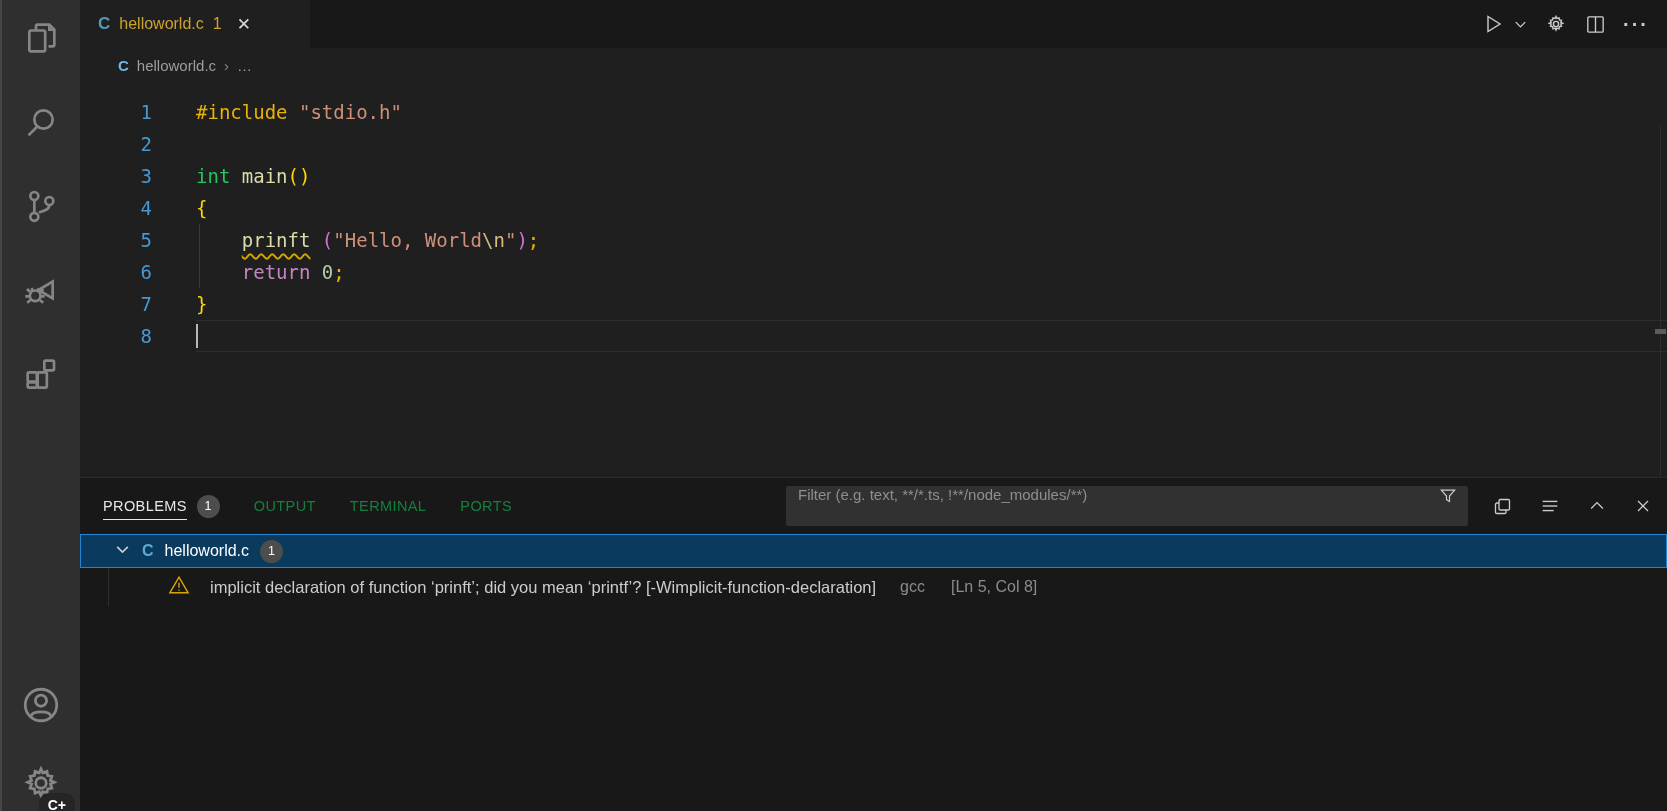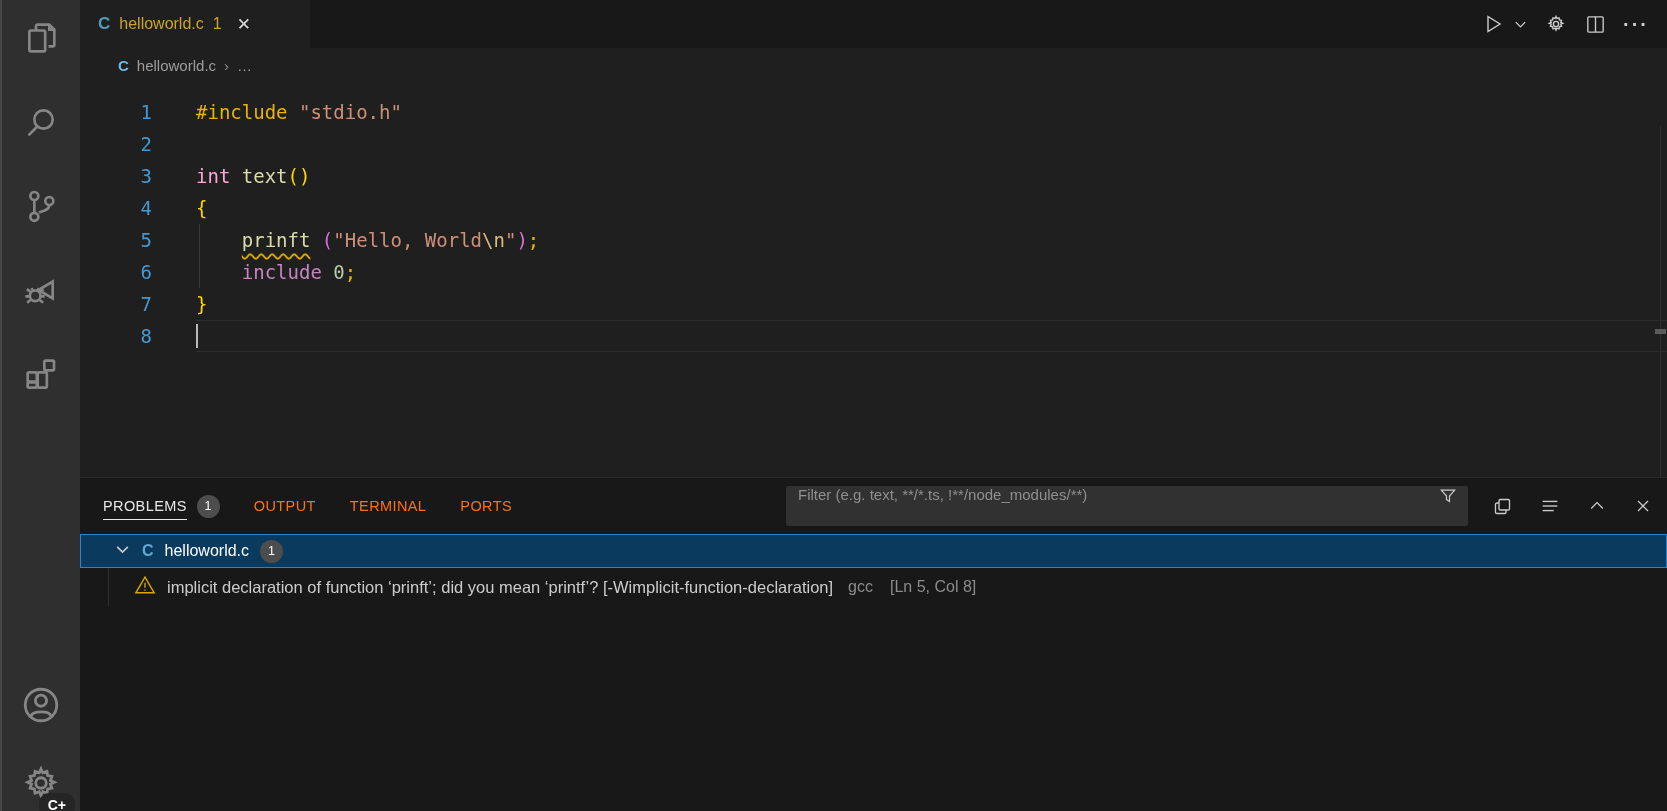--- a/index.html
+++ b/index.html
@@ -43,33 +43,33 @@
   .code-wrap { flex:1; position:relative; padding-top:14px;
                font-family:"DejaVu Sans Mono", monospace; font-size:19px; }
   .code-line { display:flex; height:32px; line-height:32px; white-space:pre; }
   .ln { width:72px; text-align:right; color:#4698d2; flex-shrink:0; }
   .lc { margin-left:44px; flex:1; position:relative; color:#d4d4d4; }
   .code-line.has-guide .lc::before { content:""; position:absolute; left:3px; top:0; bottom:0;
                                      width:1px; background:#3a3a3a; }
   .code-line.has-caret .lc::after { content:""; position:absolute; left:0; top:4px; bottom:4px;
                                     width:2px; background:#b8b8b8; }
   .code-line.active .lc { box-shadow: inset 0 1px 0 #2d2d2d, inset 0 -1px 0 #2d2d2d; }
-  .tok-p{color:#eab308} .tok-s{color:#ce9178} .tok-k{color:#f9a8d4} .tok-f{color:#dcdcaa}
+  .tok-p{color:#eab308} .tok-s{color:#ce9178} .tok-k{color:#22c55e} .tok-f{color:#dcdcaa}
   .tok-b1{color:#ffd700} .tok-b2{color:#d670d6} .tok-c{color:#c586c0} .tok-n{color:#b5cea8}
   .tok-e{color:#d7ba7d}
   .squiggle { text-decoration: underline wavy #d9a800 1.5px; text-underline-offset:6px; }
 
   .overview-ruler { position:absolute; right:6px; top:44px; bottom:0; width:1px; background:#2e2e2e; }
   .ruler-marker { position:absolute; right:1px; top:247px; width:11px; height:5px; background:#5c5c5c; }
 
   
   .panel { flex:1; background:#181818; border-top:1px solid #2b2b2b; display:flex; flex-direction:column; min-height:0; }
   .panel-header { height:56px; display:flex; align-items:center; padding:0 14px 0 23px; flex-shrink:0; }
   .panel-tabs { display:flex; align-items:center; gap:34px; }
-  .panel-tab { display:flex; align-items:center; gap:10px; color:#f97316; font-size:14.5px;
+  .panel-tab { display:flex; align-items:center; gap:10px; color:#15803d; font-size:14.5px;
                letter-spacing:0.4px; cursor:pointer; height:56px; }
   .panel-tab.active { color:#e7e7e7; }
   .panel-tab.active .pt-label { border-bottom:1.5px solid #e7e7e7; padding-bottom:5px; margin-bottom:-6.5px; }
   .count-badge { background:#4d4d4d; color:#ffffff; font-size:12.5px; min-width:23px; height:23px;
                  border-radius:50%; display:flex; align-items:center; justify-content:center; }
   .filter-box { margin-left:auto; width:682px; height:40px; background:#313131; border-radius:2px;
                 display:flex; align-items:flex-start; padding:0 10px 0 12px; }
   .filter-box input { flex:1; background:transparent; border:none; outline:none;
                       color:#cccccc; font-size:15px; font-family:"Liberation Sans",sans-serif; }
   .filter-box input::placeholder { color:#8f8f8f; }
@@ -78,21 +78,21 @@
   .panel-actions .pa-btn { display:flex; align-items:center; cursor:pointer; }
   .panel-actions svg { stroke:#cccccc; fill:none; stroke-width:1.5; }
 
   .problems-list { flex:1; min-height:0; }
   .file-row { height:34px; background:#0a3a5e; border:1px solid #2286d4; display:flex;
               align-items:center; gap:11px; padding-left:33px; cursor:pointer; }
   .file-row .chev { color:#cccccc; }
   .file-row .chev svg { stroke:#cccccc; fill:none; stroke-width:1.6; }
   .file-row .c-badge { font-size:16px; color:#5fa8d2; }
   .file-row .fr-name { color:#ffffff; font-size:16px; }
-  .problem-row { height:38px; display:flex; align-items:center; gap:11px; padding-left:54px;
+  .problem-row { height:38px; display:flex; align-items:center; gap:20px; padding-left:88px;
                  position:relative; cursor:pointer; }
   .problem-row::before { content:""; position:absolute; left:28px; top:0; bottom:0; width:1px; background:#2e2e2e; }
   .warn-icon svg { stroke:#d9a800; fill:none; stroke-width:1.5; }
   .pr-message { color:#cccccc; font-size:16.5px; }
   .pr-source { color:#8c8c8c; font-size:16px; margin-left:4px; }
   .pr-location { color:#8c8c8c; font-size:16px; margin-left:6px; }
 </style>
 </head>
 <body>
 
@@ -199,24 +199,24 @@
         <span class="c-badge">C</span>
         <span>helloworld.c</span>
         <span class="bc-sep">›</span>
         <span>…</span>
       </div>
 
       <div class="code-wrap">
         <div id="code-lines">
             <div class="code-line"><span class="ln">1</span><span class="lc"><span class="tok-p">#include </span><span class="tok-s">"stdio.h"</span></span></div>
             <div class="code-line"><span class="ln">2</span><span class="lc"></span></div>
-            <div class="code-line"><span class="ln">3</span><span class="lc"><span class="tok-k">int</span><span class="tok-p"> </span><span class="tok-f">text</span><span class="tok-b1">()</span></span></div>
+            <div class="code-line"><span class="ln">3</span><span class="lc"><span class="tok-k">int</span><span class="tok-p"> </span><span class="tok-f">main</span><span class="tok-b1">()</span></span></div>
             <div class="code-line"><span class="ln">4</span><span class="lc"><span class="tok-b1">{</span></span></div>
             <div class="code-line has-guide"><span class="ln">5</span><span class="lc"><span class="tok-p">    </span><span class="tok-f squiggle">prinft</span><span class="tok-p"> </span><span class="tok-b2">(</span><span class="tok-s">"Hello, World</span><span class="tok-e">\n</span><span class="tok-s">"</span><span class="tok-b2">)</span><span class="tok-p">;</span></span></div>
-            <div class="code-line has-guide"><span class="ln">6</span><span class="lc"><span class="tok-p">    </span><span class="tok-c">include</span><span class="tok-p"> </span><span class="tok-n">0</span><span class="tok-p">;</span></span></div>
+            <div class="code-line has-guide"><span class="ln">6</span><span class="lc"><span class="tok-p">    </span><span class="tok-c">return</span><span class="tok-p"> </span><span class="tok-n">0</span><span class="tok-p">;</span></span></div>
             <div class="code-line"><span class="ln">7</span><span class="lc"><span class="tok-b1">}</span></span></div>
             <div class="code-line has-caret active"><span class="ln">8</span><span class="lc"></span></div>
           </div>
         <div class="overview-ruler"></div>
         <div class="ruler-marker"></div>
       </div>
     </div>
 
     <div class="panel">
       <div class="panel-header">

